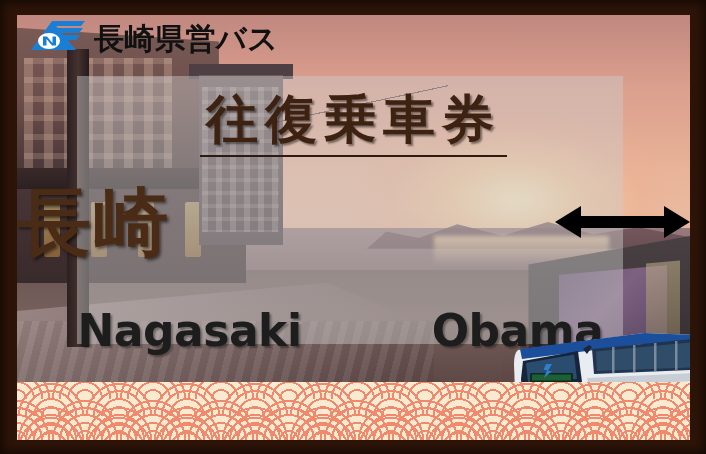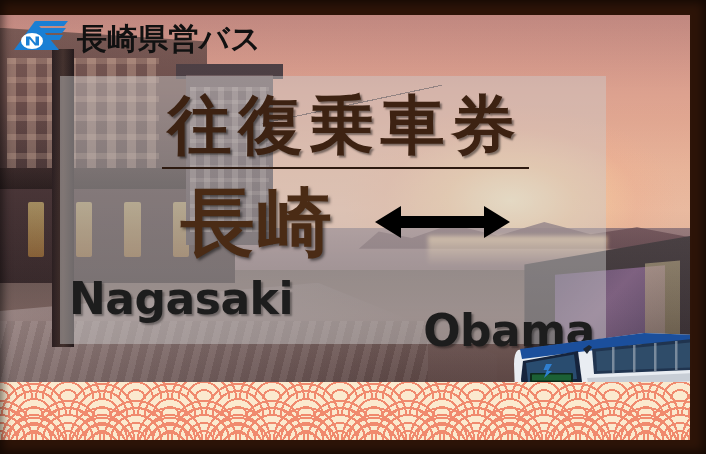--- a/index.html
+++ b/index.html
@@ -7,21 +7,21 @@
     width:706px; height:454px; overflow:hidden;
     font-family:"Liberation Sans", sans-serif;
     background:#2a1408;
   }
 
   
   #ticket{
     position:relative;
     width:706px; height:454px;
     background:#2d1408;
-    padding:15px 16px 14px 0;
+    padding:15px 16px 14px 17px;
   }
   #ticket::after{
     
     content:""; position:absolute; inset:0; pointer-events:none;
     box-shadow: inset 0 0 10px 3px rgba(0,0,0,.55);
   }
 
   
   #canvas{
     position:relative;
@@ -162,45 +162,45 @@
     font-family:"DejaVu Sans","Liberation Sans",sans-serif;
     white-space:nowrap;
   }
 
   
   .title-wrap{
     position:absolute; left:0; right:0; top:78px; text-align:center;
   }
   .title{
     display:inline-block;
-    font-size:64px; font-weight:700; color:#3d2212;
+    font-size:52px; font-weight:700; color:#3d2212;
     letter-spacing:7px; line-height:1;
     font-family:"DejaVu Sans","Liberation Sans",sans-serif;
     text-shadow:2px 2px 2px rgba(0,0,0,.45);
     padding:0 6px 10px 6px;
     border-bottom:2px solid #2d1a10;
   }
 
   
   .route{
     position:absolute; left:0; right:0; top:170px;
-    display:flex; align-items:center; justify-content:center; gap:40px;
+    display:flex; align-items:center; justify-content:space-between; gap:40px;
   }
   .stn-jp{
     font-size:74px; font-weight:700; color:#4a2b15;
     letter-spacing:3px; line-height:1;
     font-family:"DejaVu Sans","Liberation Sans",sans-serif;
     text-shadow:2px 2px 3px rgba(0,0,0,.5);
   }
   .arrow{ width:135px; height:42px; display:block; }
 
   
   .romaji{
     position:absolute; top:262px; left:0; right:0;
-    display:flex; justify-content:center; align-items:flex-start;
+    display:flex; justify-content:center; align-items:flex-end;
   }
   .rj{
     font-size:44px; font-weight:700; color:#1d1d1d;
     line-height:1; letter-spacing:-.5px;
     font-family:"DejaVu Sans","Liberation Sans",sans-serif;
     text-shadow:2px 2px 2px rgba(0,0,0,.35);
     width:300px; text-align:center;
   }
   .rj.left{ text-align:center; margin-right:28px; }
   .rj.right{ text-align:center;margin-top:32px; }

